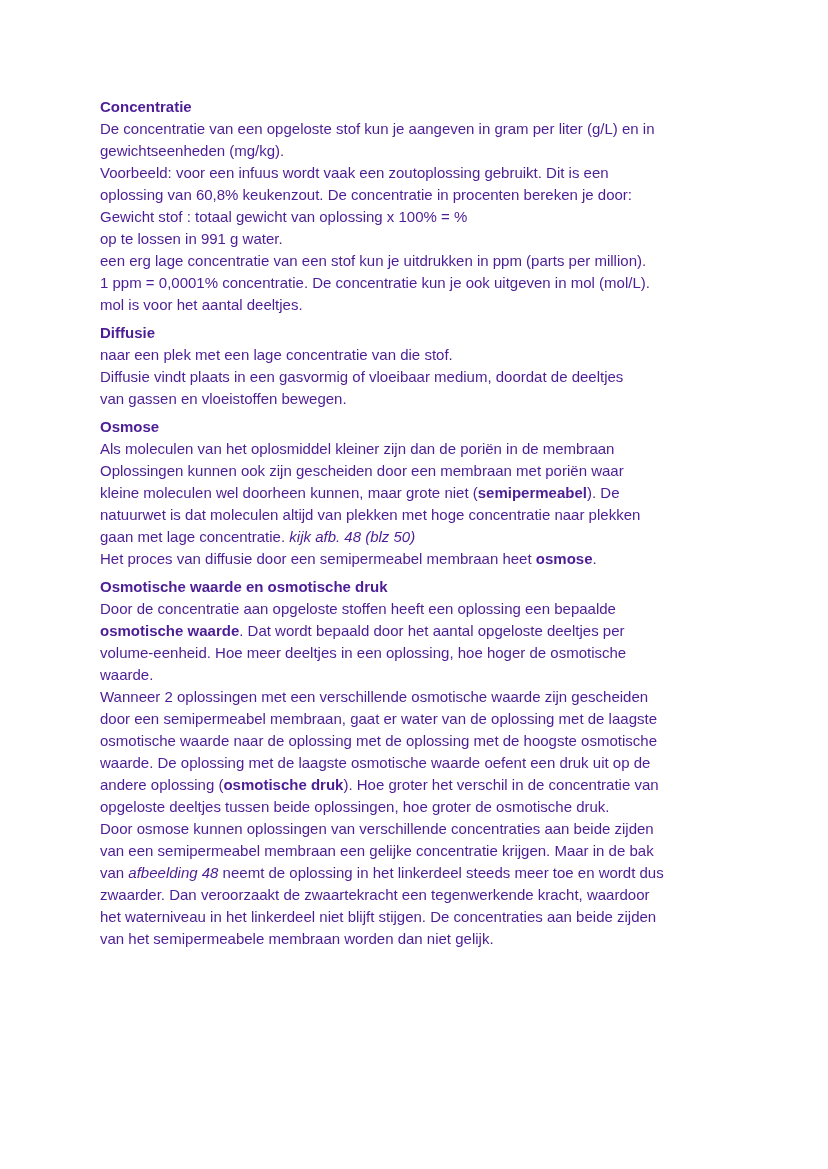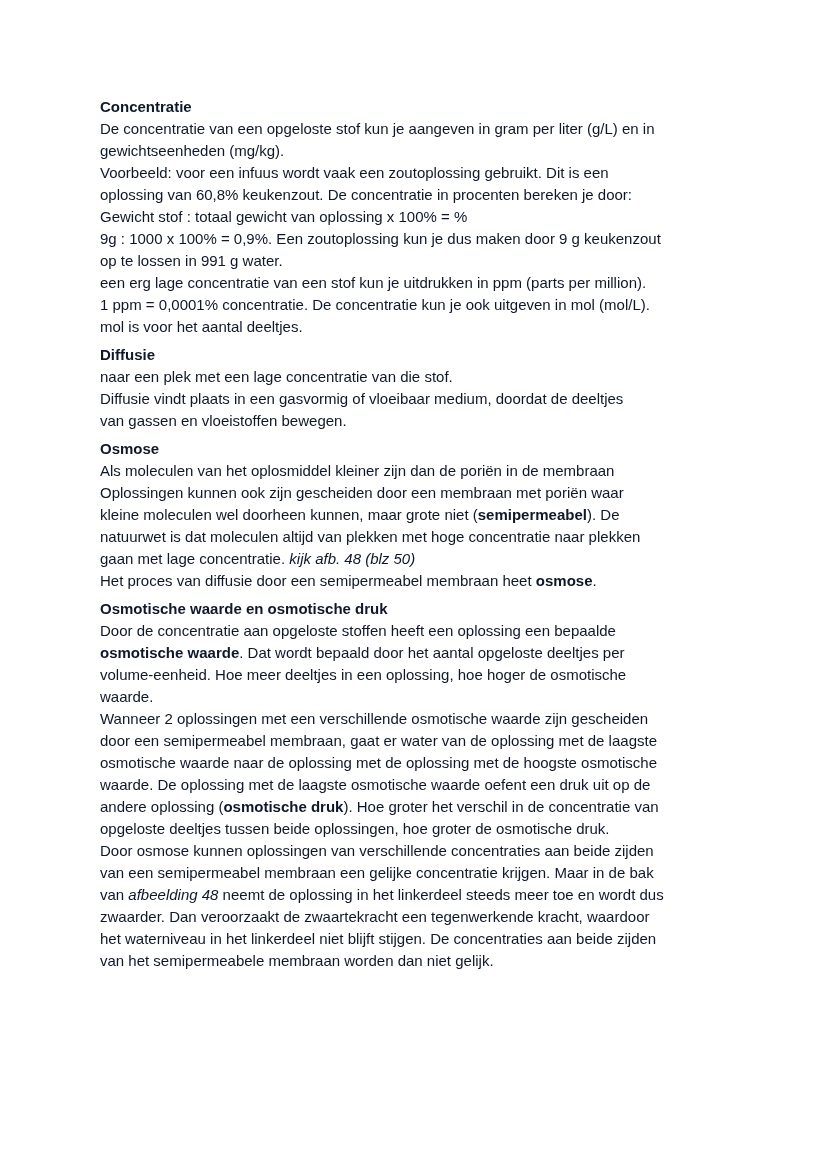--- a/index.html
+++ b/index.html
@@ -7,21 +7,21 @@
     padding: 0;
     background: #ffffff;
   }
   .page {
     position: relative;
     width: 828px;
     height: 1169px;
     background: #ffffff;
     overflow: hidden;
     font-family: "Liberation Sans", "DejaVu Sans", sans-serif;
-    color: #0f172a;
+    color: #4c1d95;
   }
   .content {
     position: absolute;
     left: 100px;
     top: 96px;
     width: 640px;
   }
   .doc-section + .doc-section {
     margin-top: 6px; 
   }
@@ -46,21 +46,20 @@
 
 <div class="page">
   <div class="content">
       <section class="doc-section">
         <div class="doc-heading">Concentratie</div>
         <div class="doc-line"><span class="run">De concentratie van een opgeloste stof kun je aangeven in gram per liter (g/L) en in</span></div>
         <div class="doc-line"><span class="run">gewichtseenheden (mg/kg).</span></div>
         <div class="doc-line"><span class="run">Voorbeeld: voor een infuus wordt vaak een zoutoplossing gebruikt. Dit is een</span></div>
         <div class="doc-line"><span class="run">oplossing van 60,8% keukenzout. De concentratie in procenten bereken je door:</span></div>
         <div class="doc-line"><span class="run">Gewicht stof : totaal gewicht van oplossing x 100% = %</span></div>
-        <div class="doc-line"><span class="run">9g : 1000 x 100% = 0,9%. Een zoutoplossing kun je dus maken door 9 g keukenzout</span></div>
         <div class="doc-line"><span class="run">op te lossen in 991 g water.</span></div>
         <div class="doc-line"><span class="run">een erg lage concentratie van een stof kun je uitdrukken in ppm (parts per million).</span></div>
         <div class="doc-line"><span class="run">1 ppm = 0,0001% concentratie. De concentratie kun je ook uitgeven in mol (mol/L).</span></div>
         <div class="doc-line"><span class="run">mol is voor het aantal deeltjes.</span></div>
       </section>
       <section class="doc-section">
         <div class="doc-heading">Diffusie</div>
         <div class="doc-line"><span class="run">naar een plek met een lage concentratie van die stof.</span></div>
         <div class="doc-line"><span class="run">Diffusie vindt plaats in een gasvormig of vloeibaar medium, doordat de deeltjes</span></div>
         <div class="doc-line"><span class="run">van gassen en vloeistoffen bewegen.</span></div>

